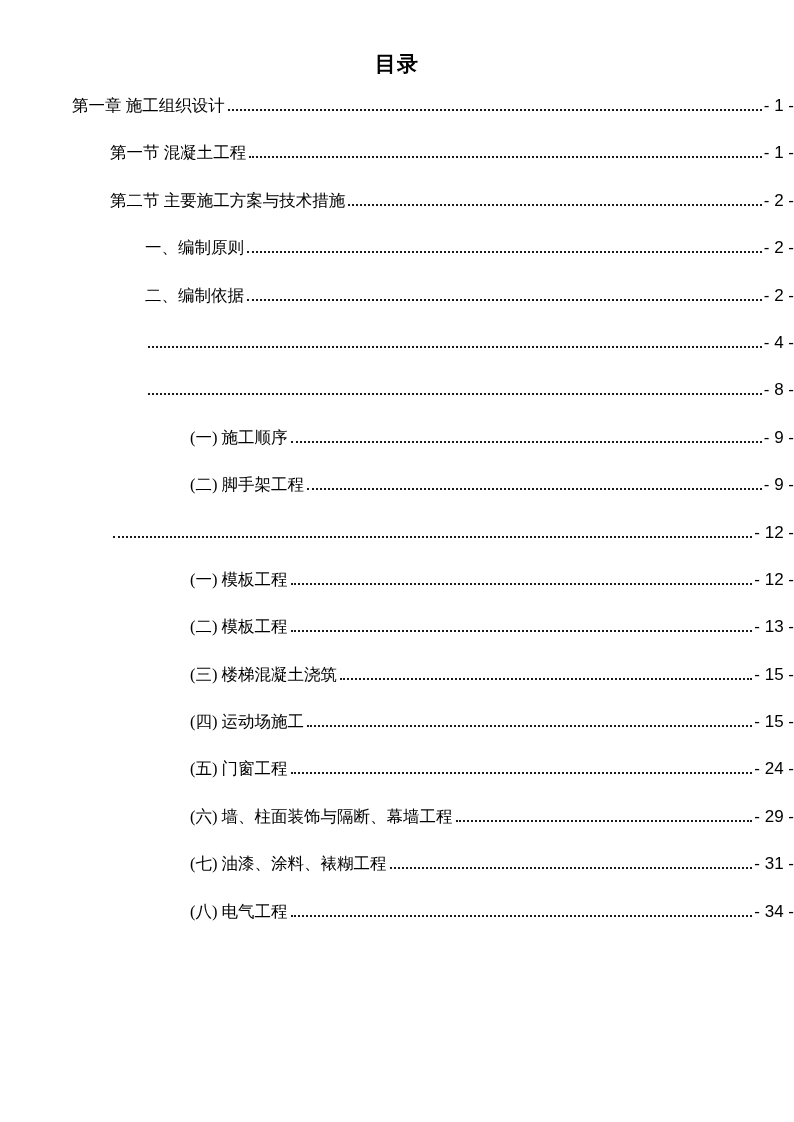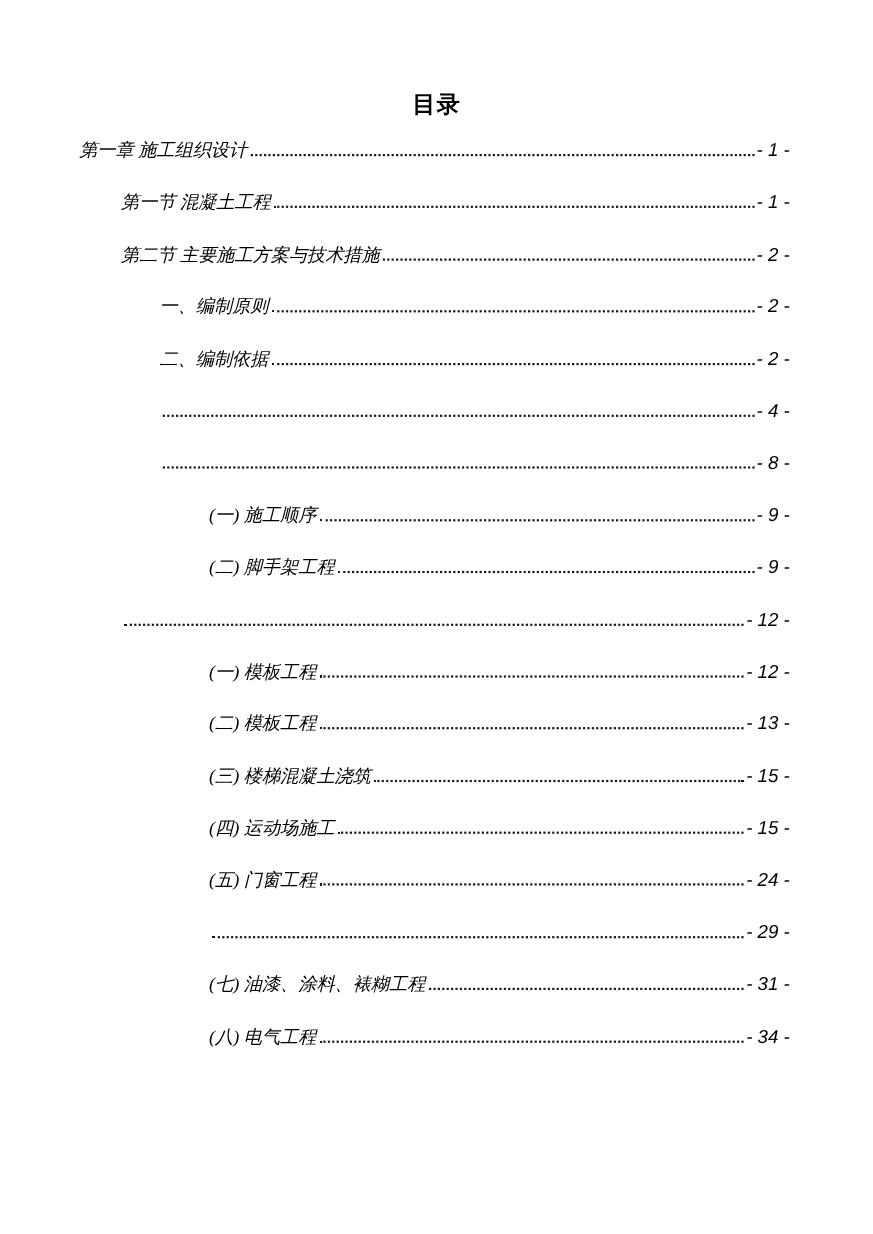--- a/index.html
+++ b/index.html
@@ -7,32 +7,30 @@
     position: relative;
     width: 794px;
     height: 1122px;
     background: #ffffff;
     overflow: hidden;
     font-family: "Liberation Serif", "DejaVu Serif", serif;
     color: #000000;
   }
   .doc-title {
     margin: 0;
-    padding-top: 82px;
+    padding-top: 51px;
     text-align: center;
     font-size: 21px;
     line-height: 26px;
     font-weight: bold;
     letter-spacing: 1px;
   }
   .toc {
     margin-top: 5px;
     padding-left: 72px;
-    padding-right: 76px;
-    font-style: italic;
   }
   .toc-row {
     display: flex;
     align-items: baseline;
     height: 47.4px;
     line-height: 47.4px;
     font-size: 16.5px;
     cursor: pointer;
   }
   .toc-row.lvl-0 { padding-left: 0; }
@@ -147,20 +145,21 @@
       <span class="toc-page">- 15 -</span>
     </div>
 
     <div class="toc-row lvl-3">
       <span class="toc-text">(五) 门窗工程</span>
       <span class="leader"></span>
       <span class="toc-page">- 24 -</span>
     </div>
 
     <div class="toc-row lvl-3">
+      <span class="toc-text">(六) 墙、柱面装饰与隔断、幕墙工程</span>
       <span class="leader"></span>
       <span class="toc-page">- 29 -</span>
     </div>
 
     <div class="toc-row lvl-3">
       <span class="toc-text">(七) 油漆、涂料、裱糊工程</span>
       <span class="leader"></span>
       <span class="toc-page">- 31 -</span>
     </div>
 

